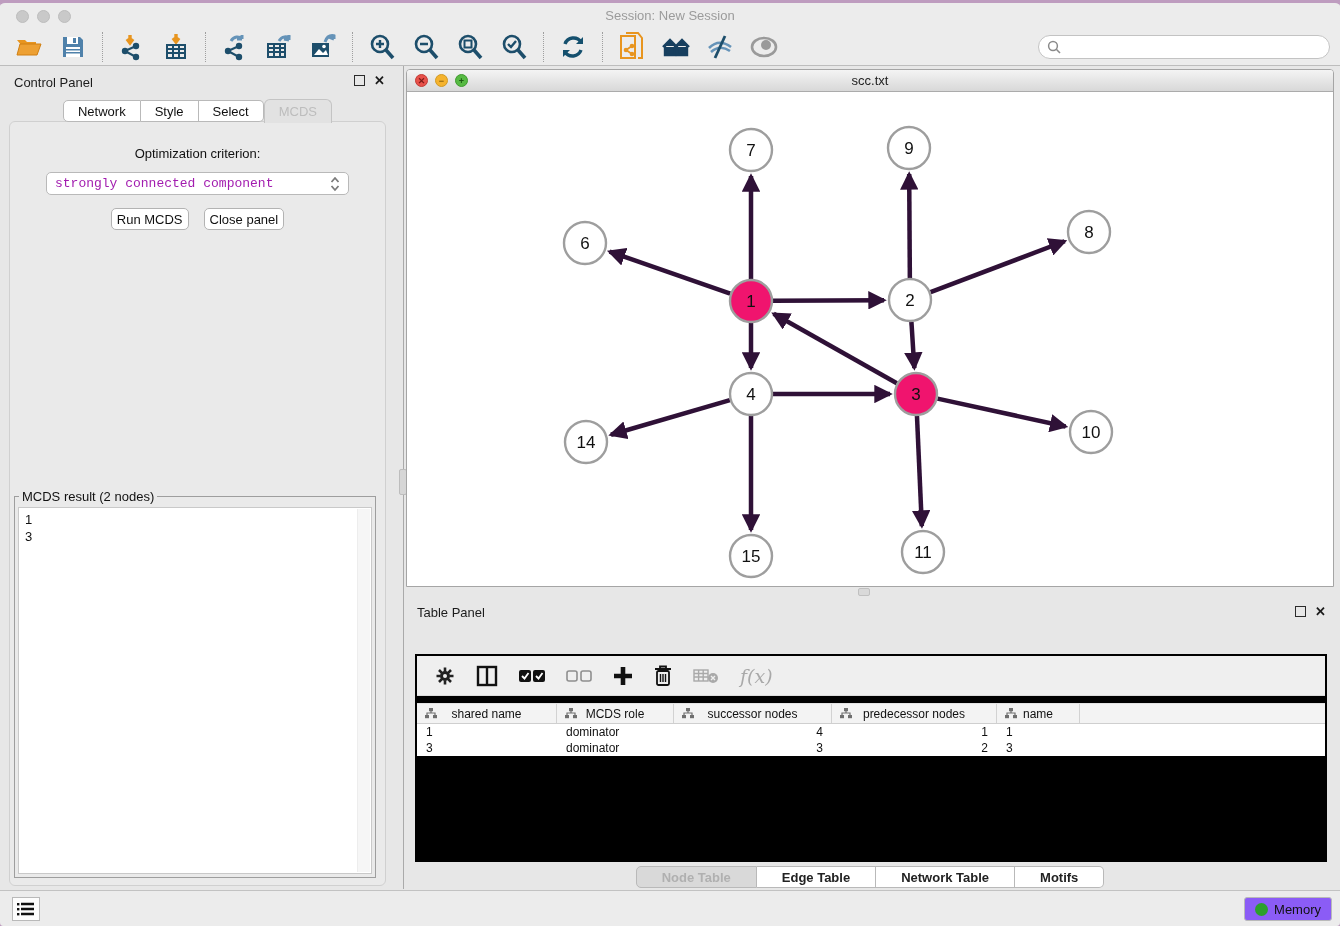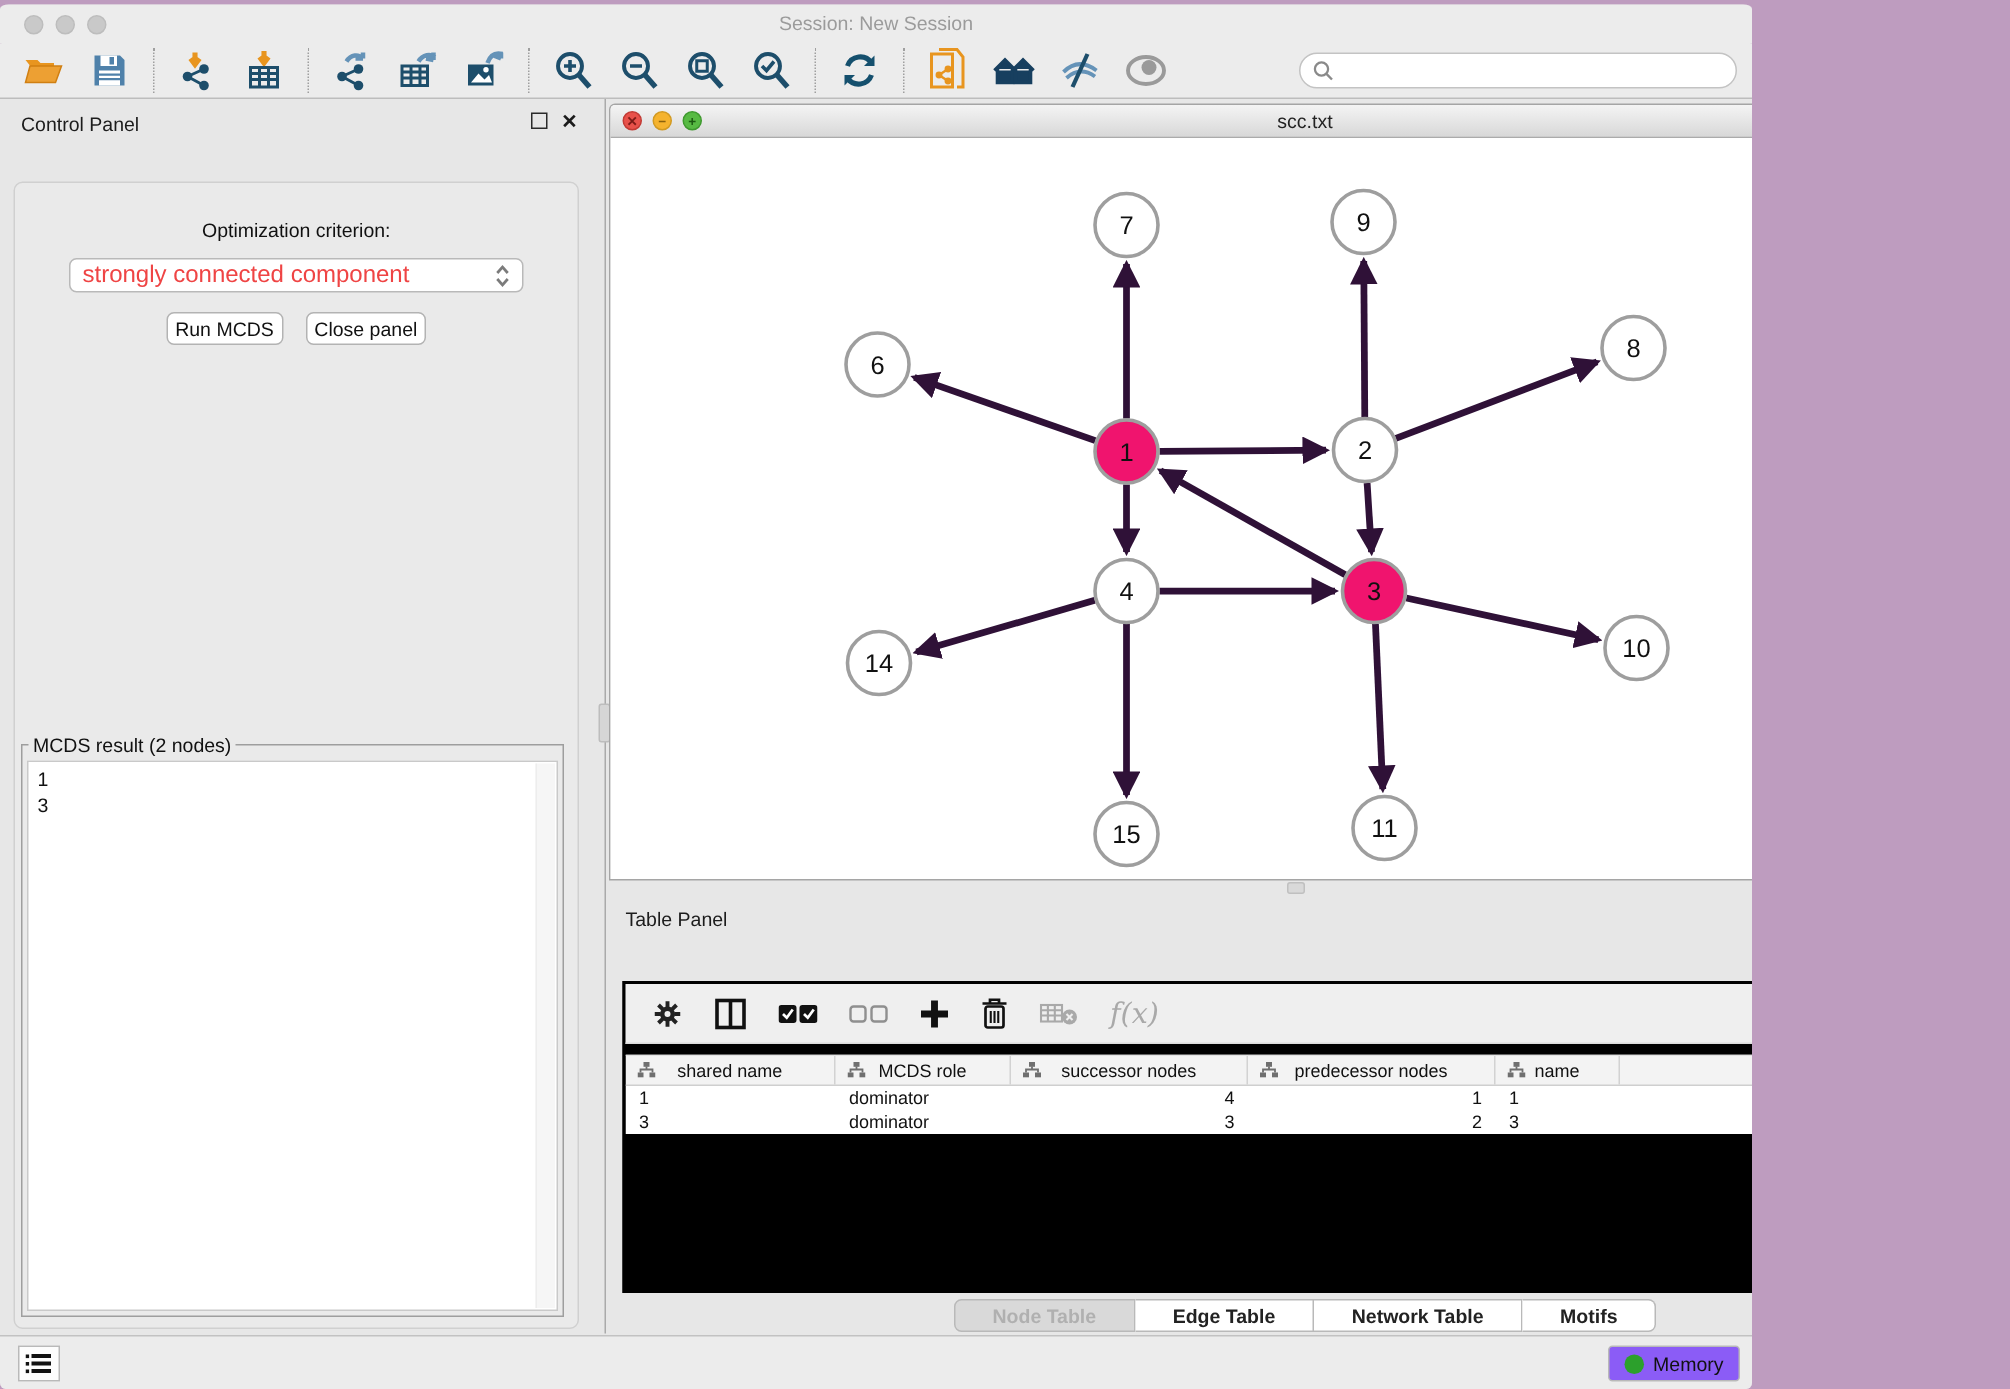--- a/index.html
+++ b/index.html
@@ -1,18 +1,18 @@
 <!DOCTYPE html>
 <html><head>
 <meta charset="utf-8">
 <style>
   * { margin:0; padding:0; box-sizing:border-box; }
   html,body { width:1340px; height:926px; }
   body { background:#be9cbf; font-family:"Liberation Sans", sans-serif; overflow:hidden; }
-  .app { position:absolute; left:0; top:0; width:1168px; height:926px;
+  .app { position:absolute; left:0; top:0; width:1340px; height:926px;
          background:#ececec; border-radius:6px 6px 4px 4px; overflow:hidden;
          border-top:3px solid #be9cbf; box-shadow:inset 1px 0 0 #c9aec9, inset -1px 0 0 #c9aec9; }
 
   
   .titlebar { position:absolute; left:0; top:0; width:100%; height:26px; background:#ececec; }
   .traffic { position:absolute; left:16px; top:7px; display:flex; gap:8px; }
   .tl { width:13px; height:13px; border-radius:50%; background:#c9c9c9; border:1px solid #bdbdbd; }
   .win-title { position:absolute; left:0; right:0; top:5px; text-align:center;
                font-size:13px; color:#9b9b9b; }
 
@@ -42,21 +42,21 @@
          background:#fff; border:1px solid #b9b9b9; border-left:none; color:#111; cursor:pointer; }
   .tab:first-child { border-left:1px solid #b9b9b9; border-radius:5px 0 0 5px; }
   .tab.last-inactive { border-radius:0 5px 5px 0; }
   .tab.active { background:#e2e2e2; color:#bdbdbd; border-radius:6px 6px 0 0; border:1px solid #c4c4c4;
                 border-bottom:none; height:24px; margin-top:-1px; }
   .cp-content { position:absolute; left:7px; right:7px; top:52px; bottom:6px;
                 border:1px solid #d0d0d0; border-radius:6px; background:#eaeaea; }
   .opt-label { text-align:center; margin-top:24px; font-size:13px; color:#111; }
   .cp-select { margin:11px 36px 0 36px; height:23px; background:#fff; border:1px solid #b9b9b9;
                border-radius:5px; display:flex; align-items:center; padding:0 8px; cursor:pointer; }
-  .cp-select .sel-text { flex:1; font-size:16px; color:#ef4444; }
+  .cp-select .sel-text { flex:1; font-size:13px; color:#a21caf;font-family:Liberation Mono, monospace; }
   .cp-buttons { display:flex; justify-content:center; gap:15px; margin-top:13px; }
   .cp-btn { height:22px; padding:0 5px; background:#fff; border:1px solid #b3b3b3; border-radius:5px;
             font-size:13px; color:#111; display:flex; align-items:center; cursor:pointer; }
   .result-group { position:absolute; left:4px; right:9px; top:374px; bottom:7px;
                   border:1px solid #9e9e9e; background:#eaeaea; }
   .result-legend { position:absolute; left:4px; top:-8px; background:#eaeaea; padding:0 3px;
                    font-size:13px; color:#111; }
   .result-area { position:absolute; left:3px; right:3px; top:10px; bottom:3px; background:#fff;
                  border:1px solid #c9c9c9; font-size:13px; color:#111; padding:3px 0 0 6px; line-height:17px; }
   .result-scroll { position:absolute; right:1px; top:1px; bottom:1px; width:13px; background:#f6f6f6;
@@ -296,20 +296,26 @@
   <div class="main">
 
     <div class="control-panel">
       <div class="cp-header">
         <span class="cp-title">Control Panel</span>
         <span class="panel-icons">
           <span class="float-icon"></span>
           <span class="close-icon">✕</span>
         </span>
       </div>
+      <div class="cp-tabs" id="cp-tabs">
+          <div class="tab">Network</div>
+          <div class="tab">Style</div>
+          <div class="tab last-inactive">Select</div>
+          <div class="tab active">MCDS</div>
+        </div>
       <div class="cp-content">
         <div class="opt-label">Optimization criterion:</div>
         <div class="cp-select">
           <span class="sel-text">strongly connected component</span>
           <svg width="10" height="16" viewBox="0 0 10 16">
               <path d="M1.5 6 L5 2 L8.5 6" fill="none" stroke="#7b7b7b" stroke-width="1.8"></path>
               <path d="M1.5 10 L5 14 L8.5 10" fill="none" stroke="#7b7b7b" stroke-width="1.8"></path>
             </svg>
         </div>
         <div class="cp-buttons">

